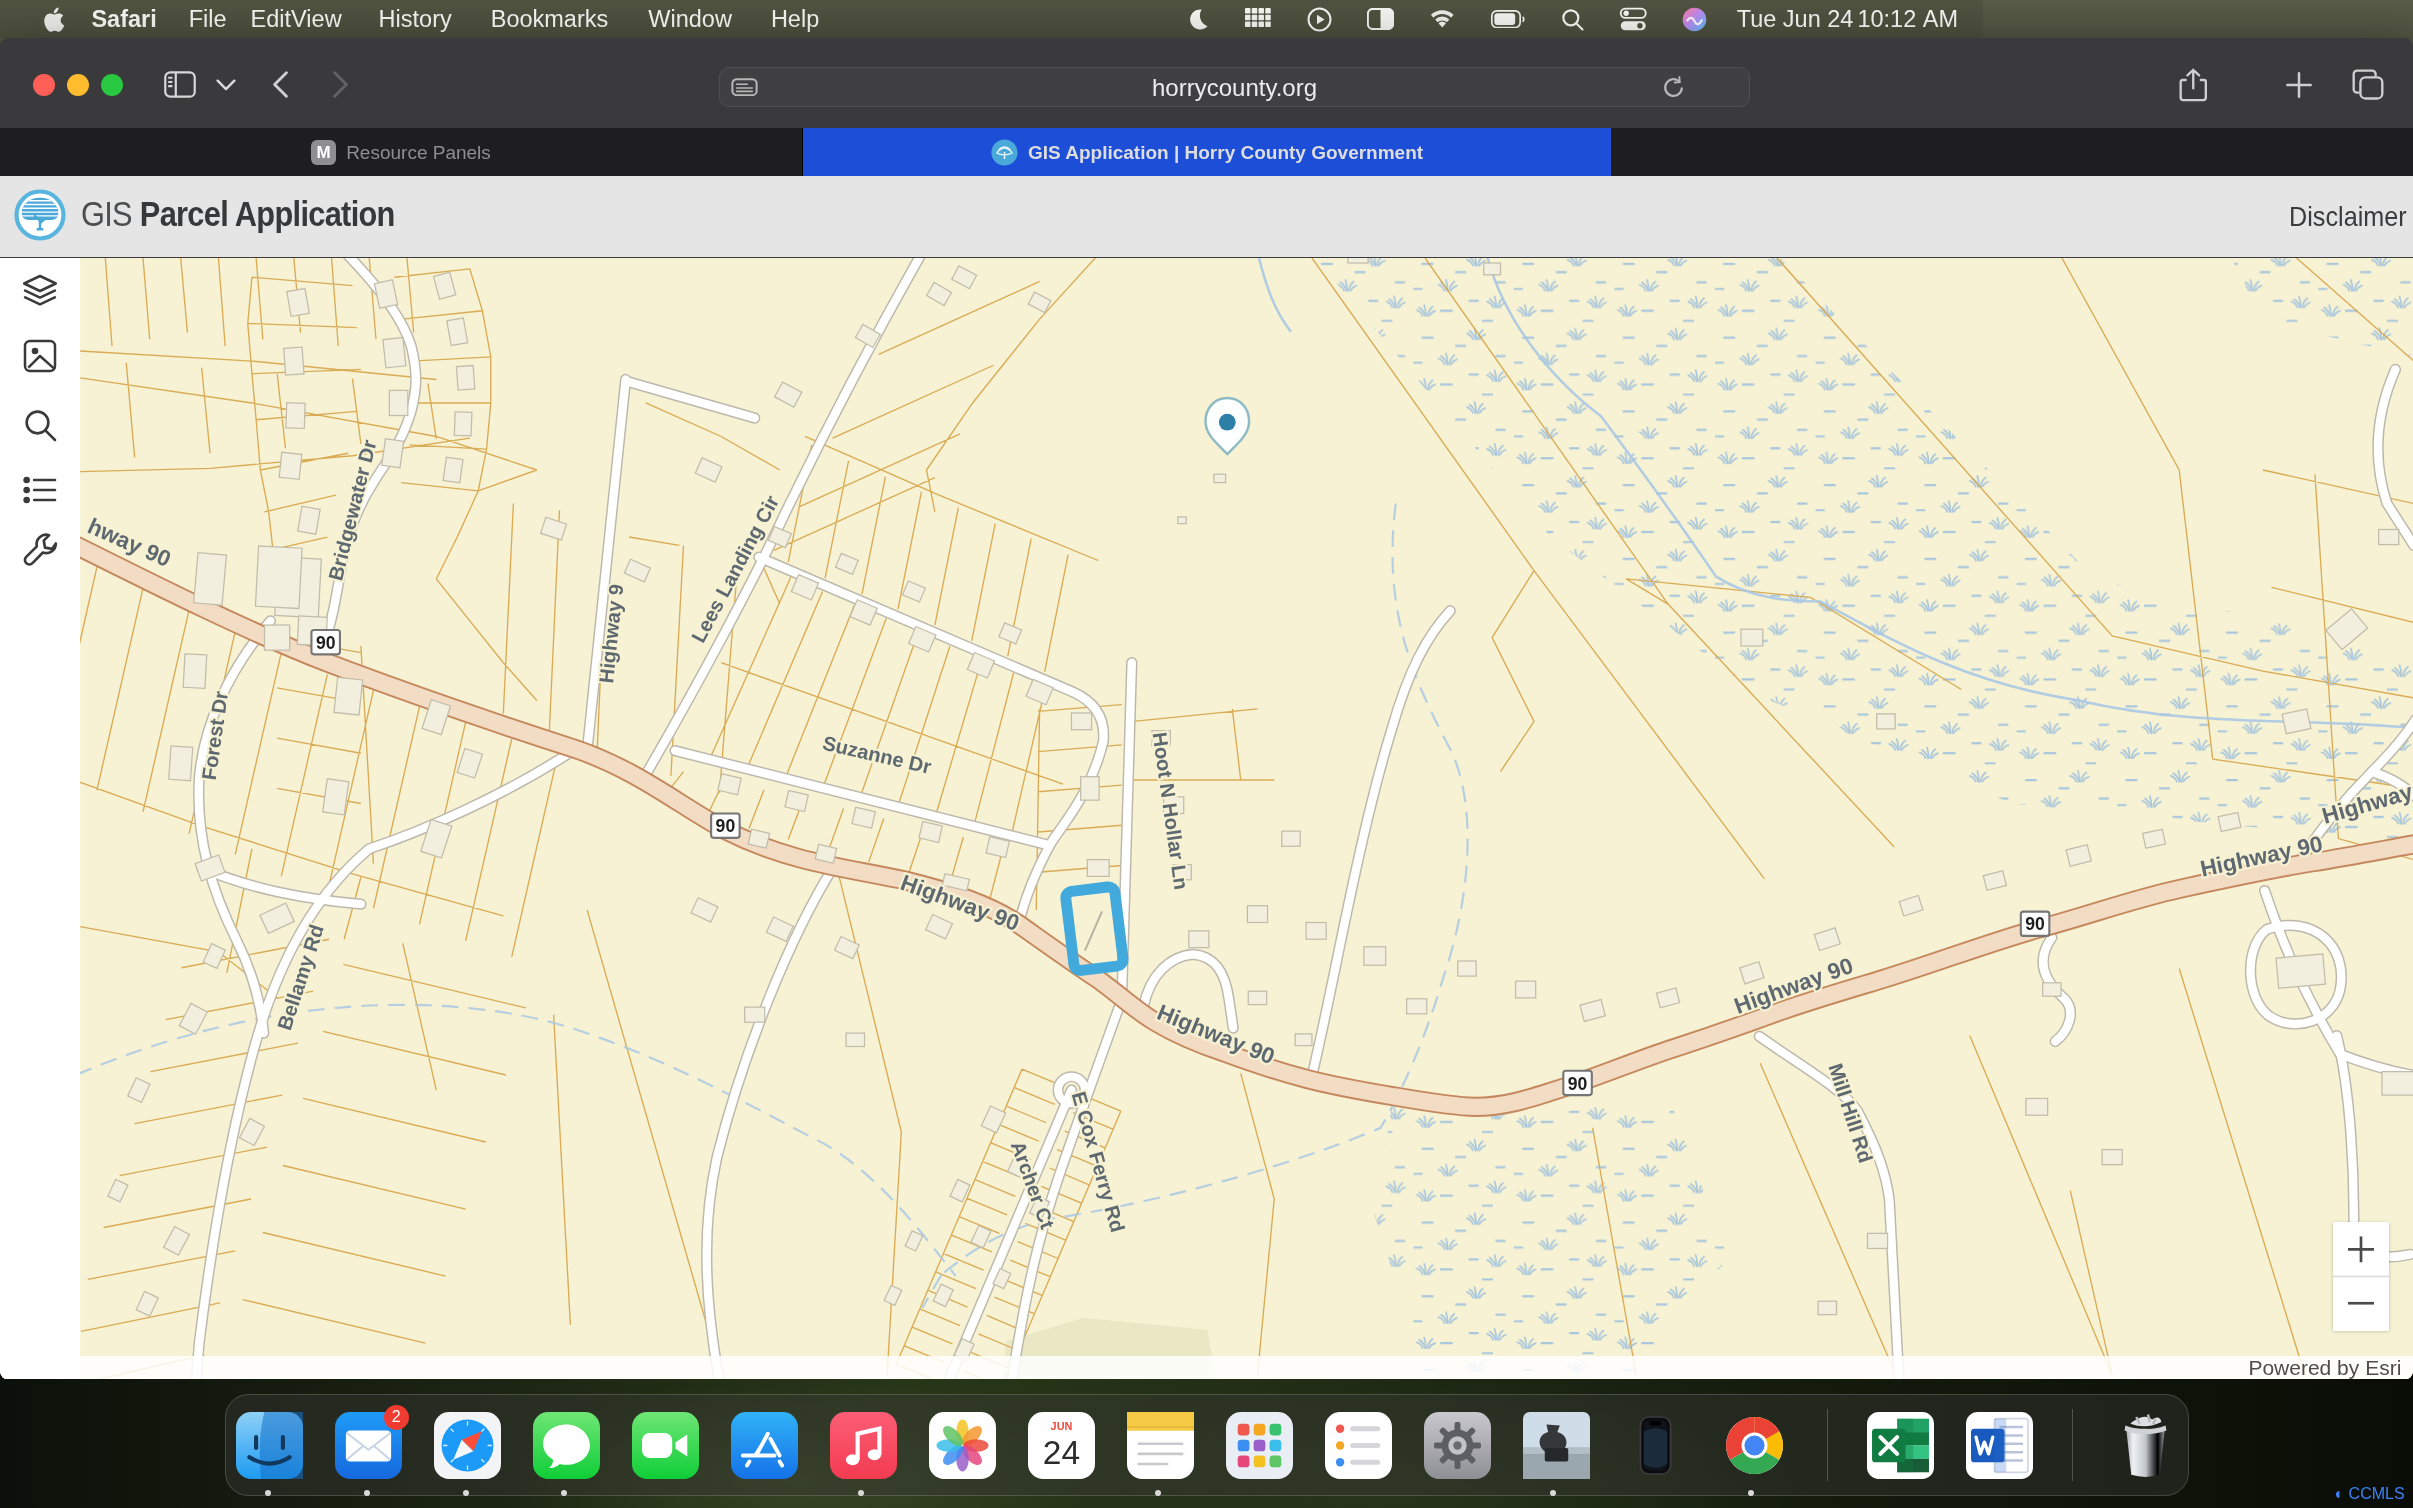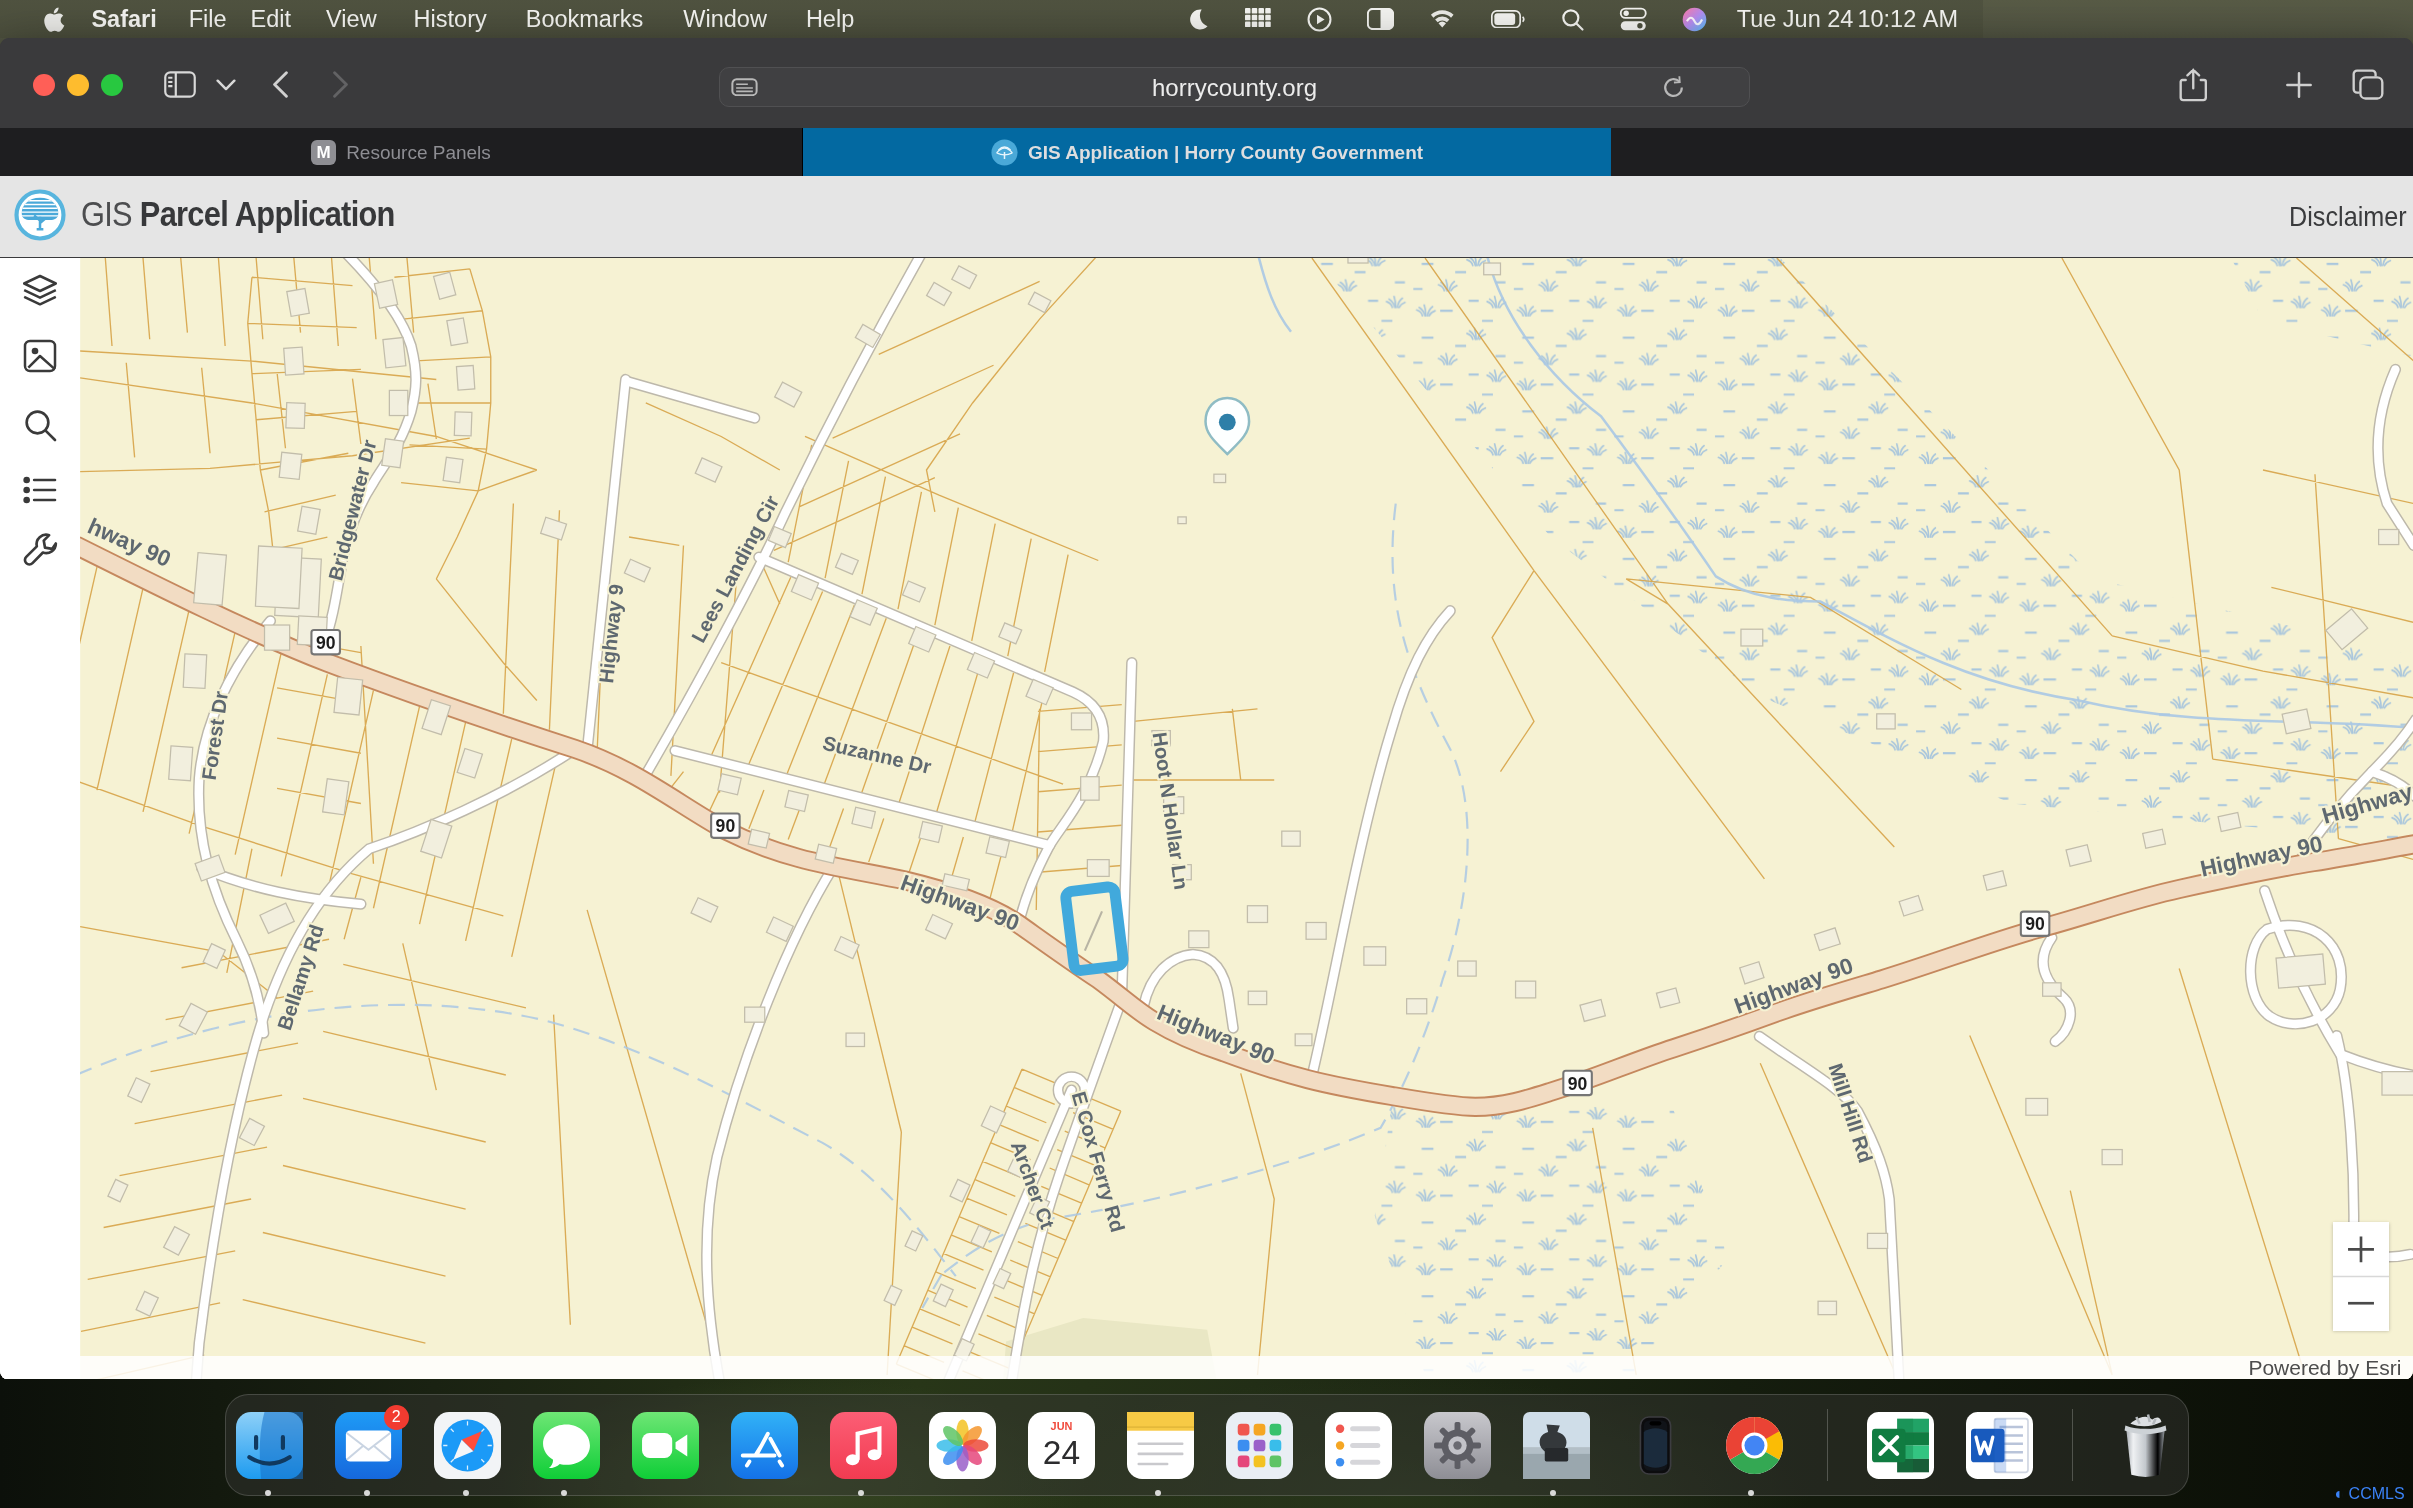--- a/index.html
+++ b/index.html
@@ -34,21 +34,21 @@
 <div id="menubar">
   <div style="margin-left:35px;width:38px;display:flex;justify-content:center">
       <svg width="21" height="25" viewBox="0 0 120 140" fill="#e9e9e6">
         <path d="M95,75 c0,-17 14,-25 15,-26 c-8,-12 -21,-13 -25,-13 c-11,-1 -21,6 -26,6 c-5,0 -14,-6 -23,-6 c-12,0 -23,7 -29,18 c-12,21 -3,52 9,69 c6,8 13,17 22,17 c9,0 12,-6 23,-6 c11,0 14,6 23,6 c10,0 16,-9 22,-17 c7,-10 10,-19 10,-20 c0,0 -20,-8 -21,-28 Z"></path>
         <path d="M76,24 c5,-6 8,-14 7,-22 c-7,0 -15,5 -20,11 c-4,5 -8,13 -7,21 c8,1 16,-4 20,-10 Z"></path>
       </svg>
     </div>
   <div class="mi" style="font-weight:700;margin-left:18.4px">Safari</div>
   <div class="mi" style="margin-left:32px">File</div>
   <div class="mi" style="margin-left:24px">Edit</div>
-  <div class="mi" style="margin-left:35px">View</div>
+  <div class="mi" style="">View</div>
   <div class="mi" style="margin-left:37px">History</div>
   <div class="mi" style="margin-left:39px">Bookmarks</div>
   <div class="mi" style="margin-left:40px">Window</div>
   <div class="mi" style="margin-left:39px">Help</div>
   <div style="flex:1"></div>
   <svg width="25" height="25" viewBox="0 0 30 30" style="margin-right:35px">
       <path d="M20,3 a12,12 0 1 0 7,20 a13.5,13.5 0 0 1 -7,-20 Z" fill="#f2f2ef"></path>
     </svg>
   <svg width="27" height="22" viewBox="0 0 32 26" style="margin-right:34px" fill="#f2f2ef">
       <rect x="0" y="0" width="6.5" height="6.5" rx="1"></rect>
@@ -145,21 +145,21 @@
     <svg class="abs" style="left:2351px;top:31px" width="34" height="32" viewBox="0 0 40 38" fill="none" stroke="#cfcfcf" stroke-width="2.8">
         <rect x="11" y="10" width="26" height="25" rx="6"></rect>
         <path d="M29,9 V6 a4,4 0 0 0 -4,-4 H7 a4,4 0 0 0 -4,4 v18 a4,4 0 0 0 4,4 h3"></path>
       </svg>
   </div>
   <div id="tabbar">
     <div class="tab" style="width:803px">
         <span style="display:inline-flex;width:25px;height:25px;border-radius:5.9px;background:#8e8e93;color:#fff;font-size:17px;font-weight:700;align-items:center;justify-content:center">M</span>
         <span>Resource Panels</span>
       </div>
-    <div class="tab" style="width:808px;background:#0369a1;color:#dededf;border-right:none">
+    <div class="tab" style="width:808px;background:#1d4ed8;color:#dededf;border-right:none">
         <svg width="27" height="27" viewBox="0 0 62 62">
           <circle cx="31" cy="31" r="30" fill="#4aa9d8"></circle>
           <g fill="none" stroke="#eaf6fc" stroke-width="3">
             <path d="M13,32 q18,-22 36,0"></path>
             <path d="M17,25 q14,-13 28,0"></path>
             <path d="M13,32 q18,9 36,0"></path>
           </g>
           <path d="M31,30 v16" stroke="#eaf6fc" stroke-width="3.4"></path>
         </svg>
         <span style="font-weight:600">GIS Application | Horry County Government</span>

